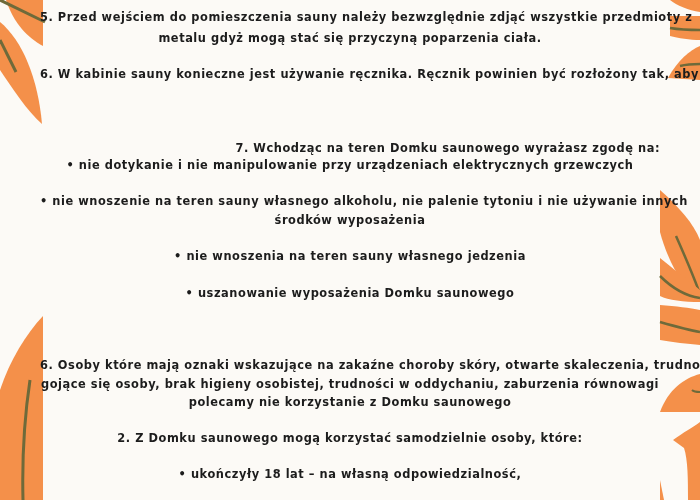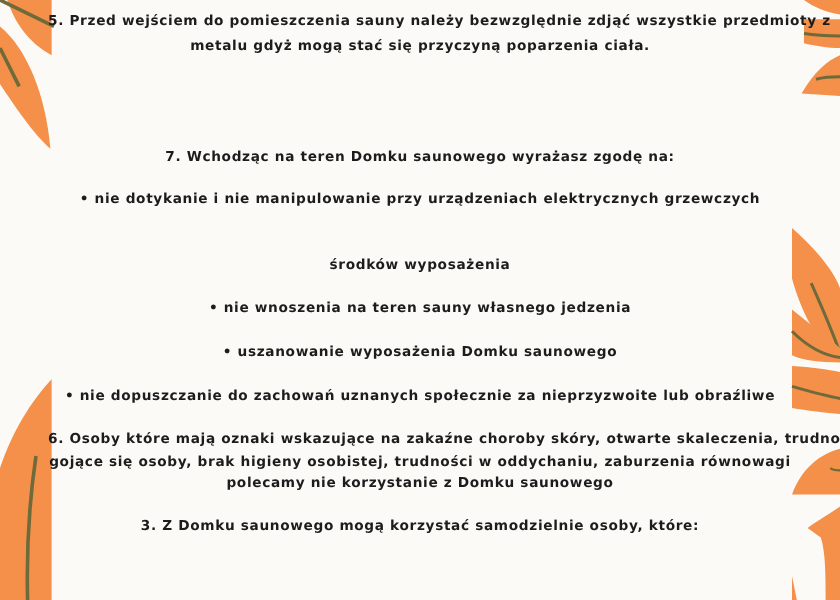--- a/index.html
+++ b/index.html
@@ -82,27 +82,29 @@
     <path d="M673,440 C684,432 692,428 700,422 L700,500 L688,500 C688,480 688,460 684,448 Z" fill="#f4904a"></path>
     <path d="M660,480 L664,500 L660,500 Z" fill="#f4904a"></path>
   </g>
 </svg>
 
 <div class="content">
 
   <div class="line" style="top:8px;">5. Przed wejściem do pomieszczenia sauny należy bezwzględnie zdjąć wszystkie przedmioty z</div>
   <div class="line" style="top:29px;">metalu gdyż mogą stać się przyczyną poparzenia ciała.</div>
 
+  <div class="line" style="top:65px;">6. W kabinie sauny konieczne jest używanie ręcznika. Ręcznik powinien być rozłożony tak, aby</div>
 
-  <div class="line" style="top:121px;">7. Wchodząc na teren Domku saunowego  wyrażasz zgodę na:</div>
+  <div class="line" style="top:139px;text-align:right;">7. Wchodząc na teren Domku saunowego  wyrażasz zgodę na:</div>
 
   <div class="line" style="top:156px;">• nie dotykanie i nie manipulowanie przy urządzeniach elektrycznych grzewczych</div>
+  <div class="line" style="top:192px;">• nie wnoszenie na teren sauny własnego alkoholu, nie palenie tytoniu i nie używanie innych</div>
   <div class="line" style="top:211px;">środków wyposażenia</div>
   <div class="line" style="top:247px;">• nie wnoszenia na teren sauny własnego jedzenia</div>
   <div class="line" style="top:284px;">• uszanowanie wyposażenia Domku saunowego</div>
-  <div class="line" style="top:320px;">• nie dopuszczanie do zachowań uznanych społecznie za nieprzyzwoite lub obraźliwe</div>
 
   <div class="line" style="top:356px;">6. Osoby które mają oznaki wskazujące na zakaźne choroby skóry, otwarte skaleczenia, trudno</div>
   <div class="line" style="top:375px;">gojące się osoby, brak higieny osobistej, trudności w oddychaniu, zaburzenia równowagi</div>
   <div class="line" style="top:393px;">polecamy nie korzystanie z Domku saunowego</div>
 
-  <div class="line" style="top:429px;">3. Z Domku saunowego mogą korzystać samodzielnie osoby, które:</div>
+  <div class="line" style="top:429px;">2. Z Domku saunowego mogą korzystać samodzielnie osoby, które:</div>
+  <div class="line" style="top:465px;">• ukończyły 18 lat – na własną odpowiedzialność,</div>
 </div>
 
 </body></html>

